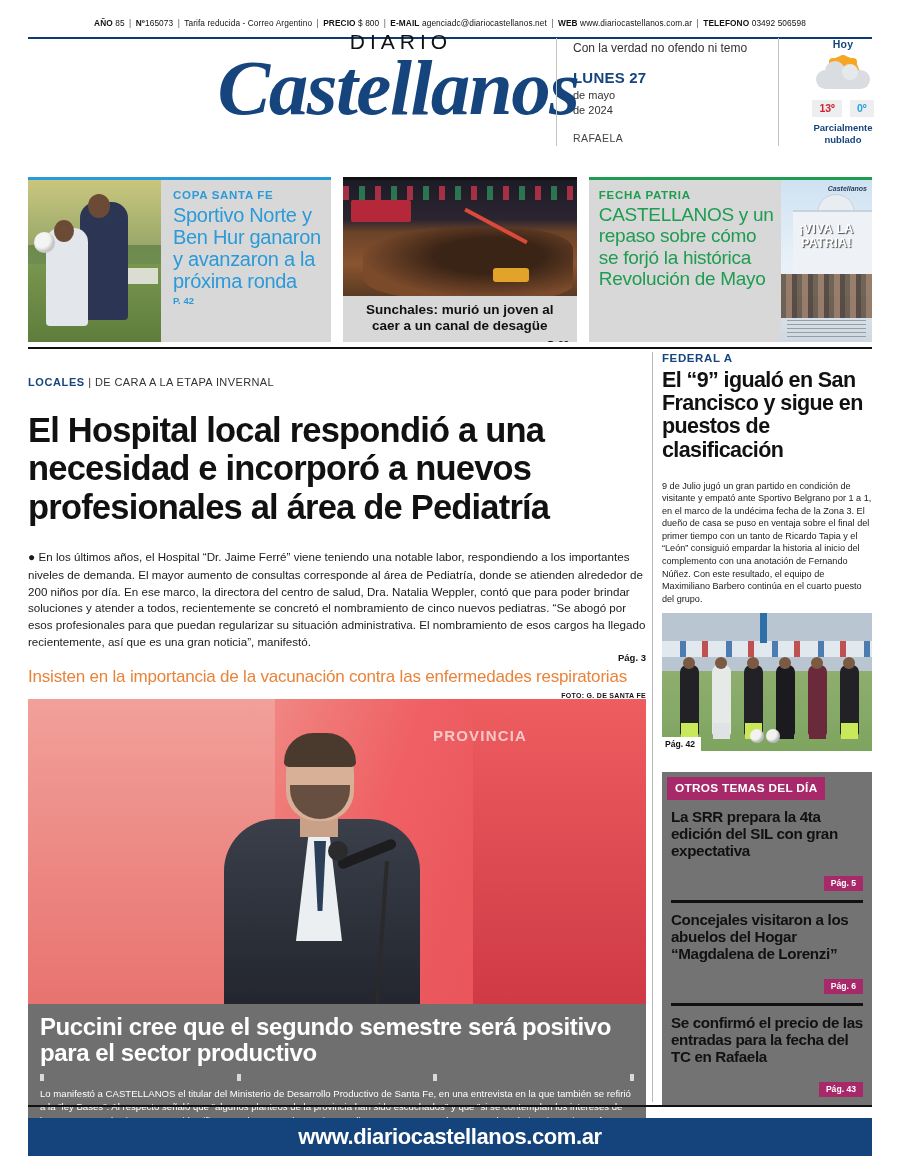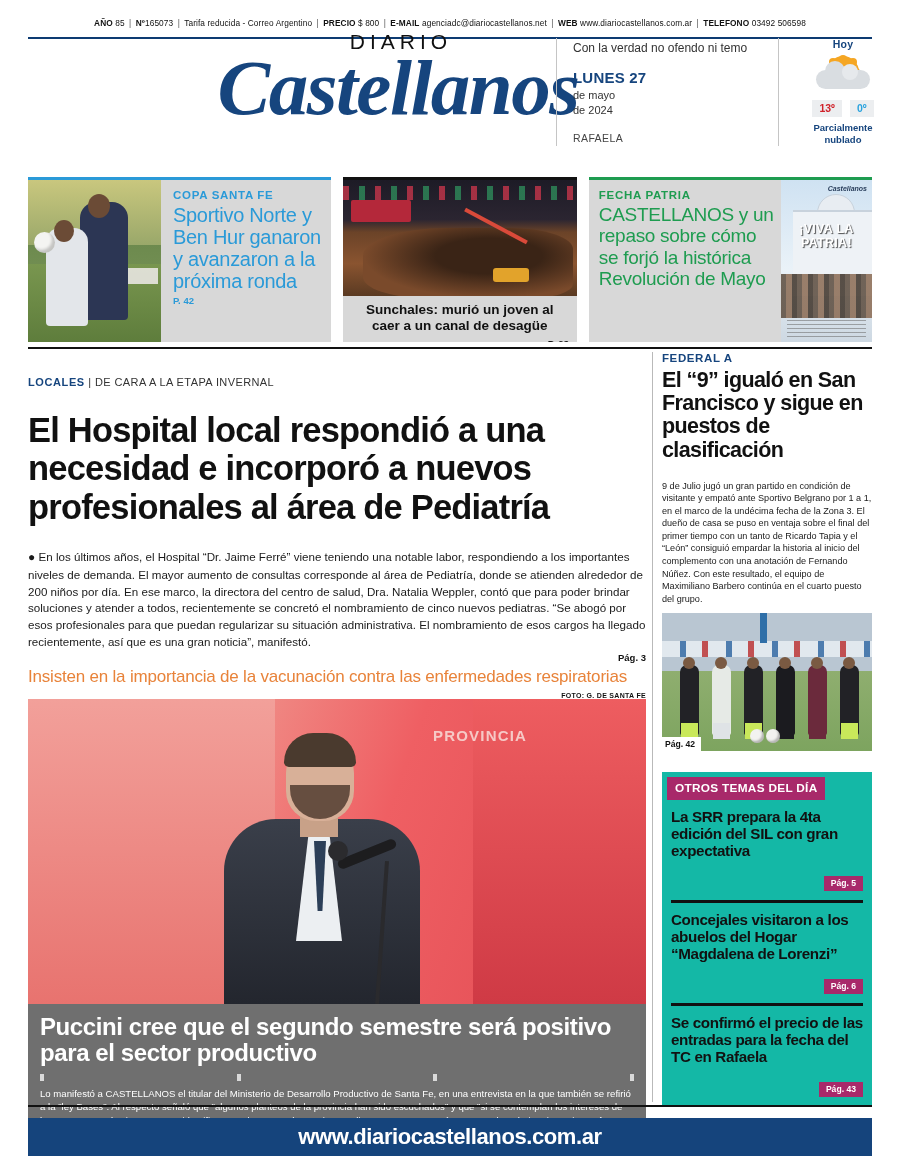--- a/index.html
+++ b/index.html
@@ -599,21 +599,21 @@
     font-weight: bold;
     padding: 2px 6px 2px 3px;
     color:#111;
   }
 
   
   .otros-wrap {
     position: absolute;
     left: 662px; top: 772px;
     width: 210px;
-    background: #14b8a6;
+    background: #737373;
     padding: 0 0 10px;
   }
   .otros-bar {
     background: #a8296a;
     color: #fff;
     font-size: 11.8px;
     font-weight: bold;
     letter-spacing: .3px;
     padding: 4px 8px 5px;
     display: inline-block;

